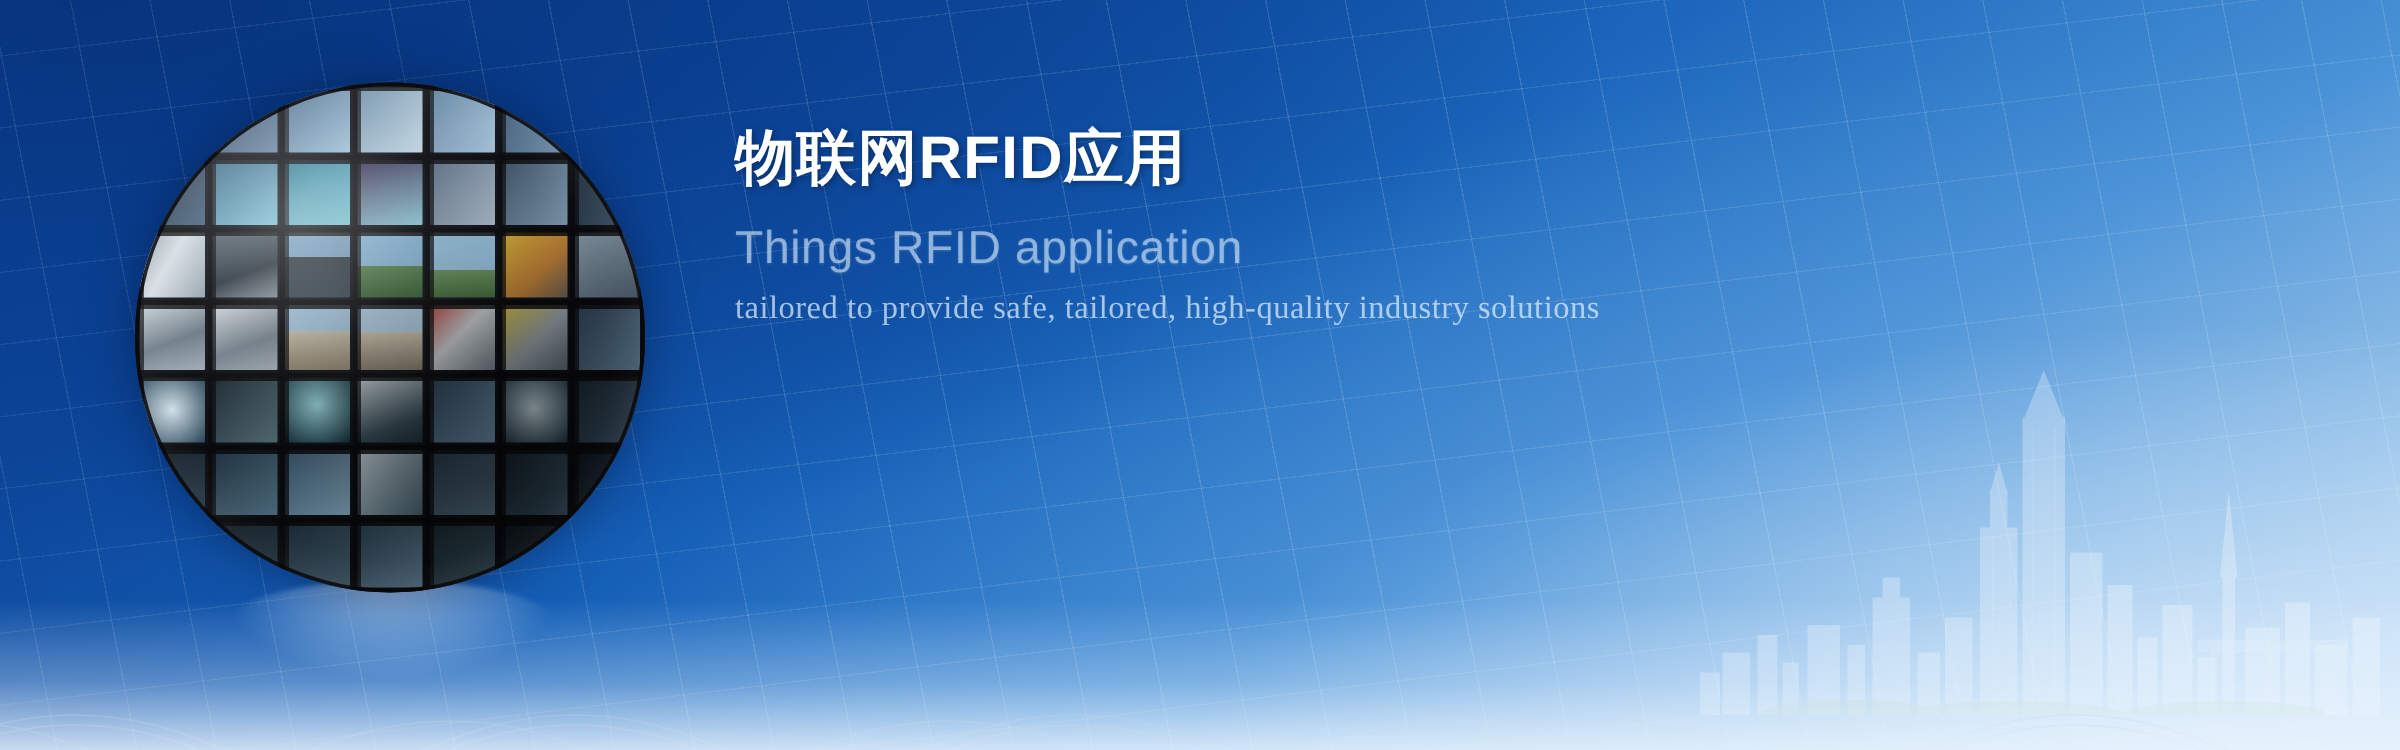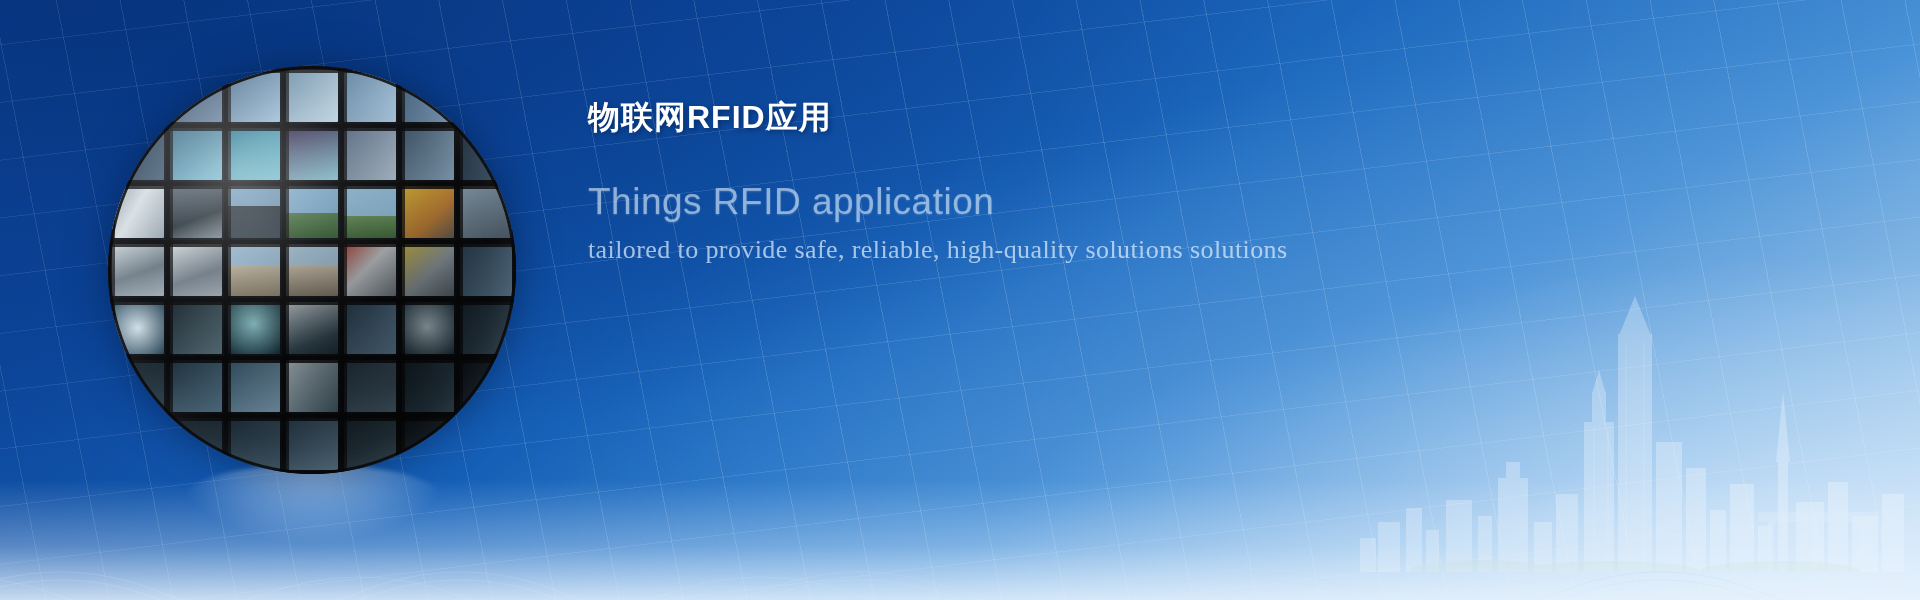--- a/index.html
+++ b/index.html
@@ -72,34 +72,34 @@
   .globe-reflect{
     position:absolute;left:86px;top:416px;width:270px;height:78px;
     border-radius:50%;
     background:radial-gradient(ellipse at 50% 0%, rgba(226,240,252,.85) 0%, rgba(190,218,244,.45) 40%, rgba(255,255,255,0) 72%);
     filter:blur(2px);opacity:.8;
   }
 
   
   .copy{position:absolute;left:588px;top:98px;width:1000px;}
   .t-title{
-    font-size:32px;font-weight:700;color:#ffffff;letter-spacing:1px;
+    font-size:48px;font-weight:700;color:#ffffff;letter-spacing:1px;
     text-shadow:2px 2px 5px rgba(4,30,72,.55);
     line-height:1.22;white-space:nowrap;
   }
   .t-sub{
     margin-top:14px;
     font-size:31px;font-weight:700;color:#ffffff;
     font-family:"Liberation Serif", serif;
     font-style:italic;letter-spacing:3px;
     text-shadow:2px 3px 5px rgba(4,30,72,.50);
     white-space:nowrap;
   }
   .t-en{
-    margin-top:44px;
+    margin-top:20px;
     font-size:37px;font-weight:400;
     color:rgba(214,232,250,.58);
     letter-spacing:.5px;white-space:nowrap;
     text-shadow:0 1px 2px rgba(255,255,255,.18);
   }
   .t-en2{
     margin-top:12px;
     font-family:"Liberation Serif", serif;
     font-size:26px;font-weight:400;
     color:rgba(223,238,252,.72);
@@ -193,21 +193,21 @@
       <div class="globe-mesh"></div>
       <div class="globe-mesh2"></div>
       <div class="globe-curve"></div>
       <div class="globe-rim"></div>
     </div>
   </div>
 
   <div class="copy">
     <div class="t-title">物联网RFID应用</div>
     <div class="t-en">Things RFID application</div>
-    <div class="t-en2">tailored to provide safe, reliable, high-quality solutions solutions</div>
+    <div class="t-en2">tailored to provide safe, tailored, high-quality industry solutions</div>
   </div>
 
   <div class="skyline">
     <svg viewBox="0 0 560 300" preserveAspectRatio="none" aria-hidden="true">
       <g fill="#ffffff" opacity="0.55">
         <rect x="18" y="250" width="22" height="50"></rect>
         <rect x="46" y="236" width="16" height="64"></rect>
         <rect x="66" y="258" width="13" height="42"></rect>
         <rect x="86" y="228" width="26" height="72"></rect>
         <rect x="118" y="244" width="14" height="56"></rect>

